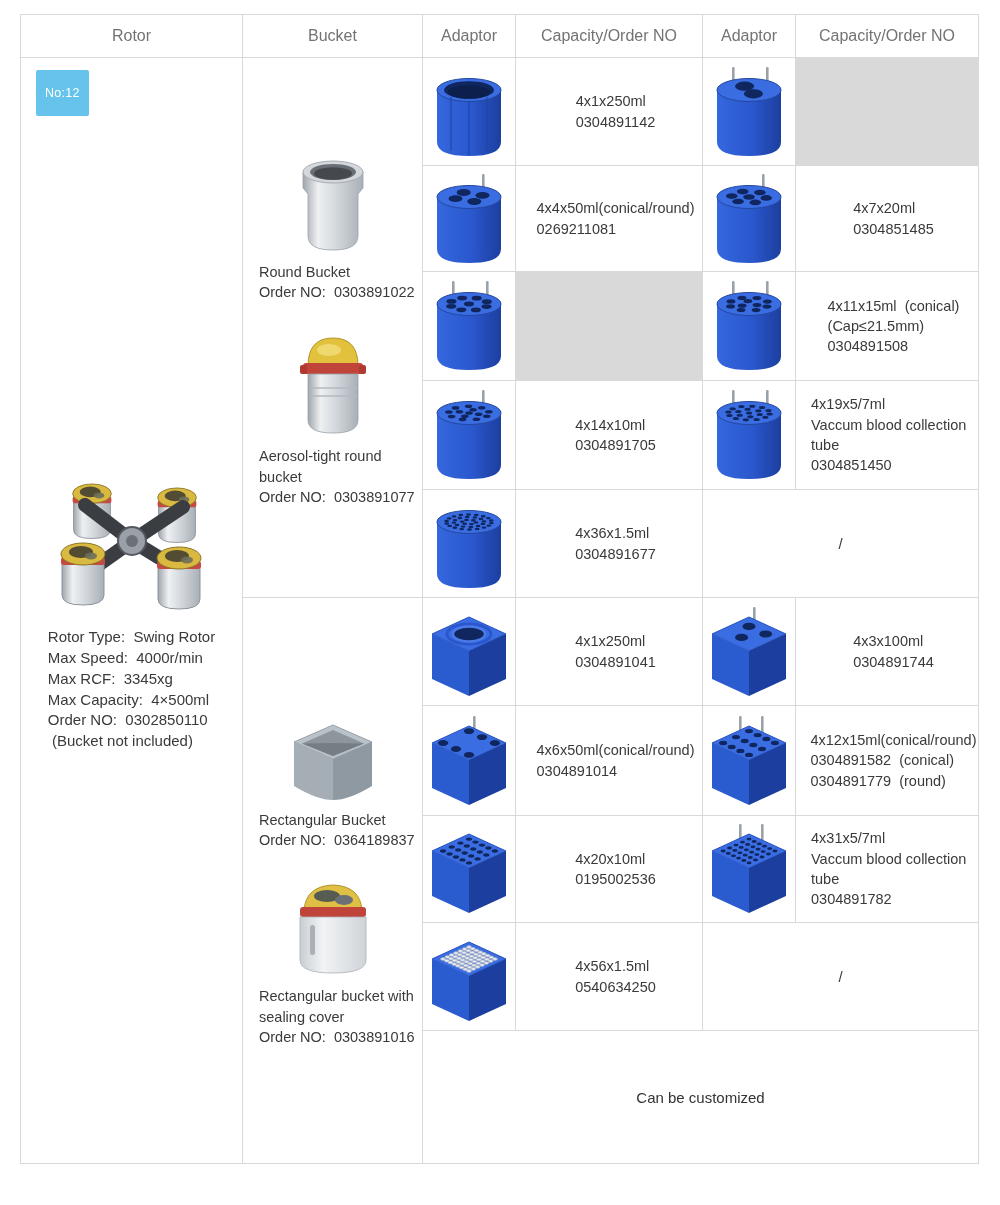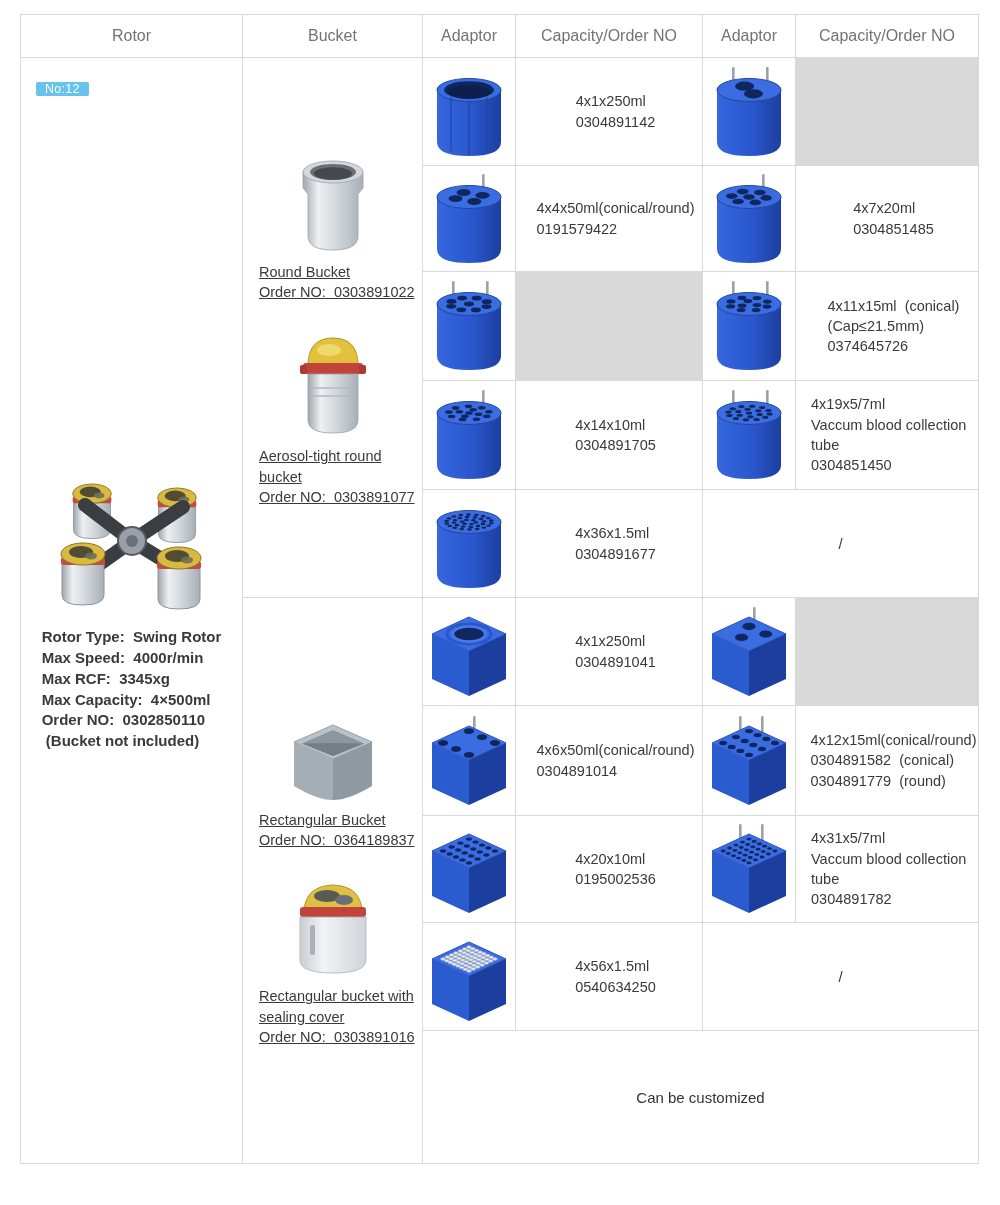--- a/index.html
+++ b/index.html
@@ -4,25 +4,25 @@
 <style>
   html,body{margin:0;padding:0;background:#fff;}
   body{width:1000px;height:1205px;position:relative;font-family:"Liberation Sans",sans-serif;color:#3a3a3a;}
   .table{position:absolute;left:20px;top:14px;display:grid;
     grid-template-columns:221px 179px 92px 186px 92px 182px;
     grid-template-rows:42px 107px 105px 108px 108px 107px 107px 109px 106px 107px 132px;
     background:#d9d9d9;gap:1px;border:1px solid #d9d9d9;}
   .cell{background:#fff;position:relative;align-items:center;}
   .hcell{display:flex;align-items:center;justify-content:center;font-size:16px;color:#737373;}
   .rotor-cell{display:flex;flex-direction:column;align-items:center;justify-content:center;}
-  .badge{position:absolute;top:24px;left:15px;background:#66c4ec;color:#fff;font-size:12.5px;
-    padding:0 9px;border-radius:2px;letter-spacing:.3px;}
+  .badge{position:absolute;top:12px;left:15px;background:#66c4ec;color:#fff;font-size:12.5px;
+    padding:16px 9px;border-radius:2px;letter-spacing:.3px;}
   .pre{white-space:pre-wrap;}
-  .specs{font-size:15px;line-height:1.38;margin-top:8px;padding:0 6px;font-weight:bold;}
-  .bucket-cell{display:flex;flex-direction:column;align-items:center;justify-content:center;text-decoration:underline;}
+  .specs{font-size:15px;line-height:1.38;margin-top:8px;padding:0 6px;}
+  .bucket-cell{display:flex;flex-direction:column;align-items:center;justify-content:center;}
   .bucket-label{align-self:stretch;padding-left:16px;padding-right:4px;font-size:14.5px;line-height:1.4;margin-top:6px;}
   .bucket-gap{height:30px;}
   .adaptor-cell{display:flex;align-items:center;justify-content:center;}
   .cap-cell{display:flex;flex-direction:column;justify-content:center;padding-left:15px;padding-right:2px;
     font-size:14.5px;line-height:1.4;}
   .slash-cell{display:flex;align-items:center;justify-content:center;font-size:15px;}
   .footer-cell{display:flex;align-items:center;justify-content:center;font-size:15px;color:#333;}
   svg{display:block;}
 </style>
 </head>
@@ -222,21 +222,21 @@
         <path d="M11 27 L11 79 Q11 93 43 93 Q75 93 75 79 L75 27 Z" fill="url(#g6)"></path>
         <ellipse cx="43" cy="27" rx="32" ry="11.5" fill="#3a6de2" stroke="#24479f" stroke-width="1"></ellipse>
         <ellipse cx="48.3" cy="31.5" rx="7" ry="3.4" fill="#10265f"></ellipse>
         <ellipse cx="29.5" cy="28.7" rx="7" ry="3.4" fill="#10265f"></ellipse>
         <ellipse cx="37.7" cy="22.5" rx="7" ry="3.4" fill="#10265f"></ellipse>
         <ellipse cx="56.5" cy="25.3" rx="7" ry="3.4" fill="#10265f"></ellipse>
       </svg>
     </div>
   <div class="cell cap-cell" style="grid-area:3/4">
       <span class="pre">4x4x50ml(conical/round)
-0191579422</span>
+0269211081</span>
     </div>
   <div class="cell adaptor-cell" style="grid-area:3/5">
       <svg width="86" height="98" viewBox="0 0 86 98">
         <defs>
           <linearGradient id="g7" x1="0" y1="0" x2="1" y2="0">
             <stop offset="0" stop-color="#3567de"></stop>
             <stop offset="0.55" stop-color="#2a57cd"></stop>
             <stop offset="1" stop-color="#1c3f9f"></stop>
           </linearGradient>
         </defs>
@@ -303,21 +303,21 @@
         <ellipse cx="61.4" cy="24.6" rx="4.4" ry="2.1" fill="#10265f"></ellipse>
         <ellipse cx="61.0" cy="29.6" rx="4.4" ry="2.1" fill="#10265f"></ellipse>
         <ellipse cx="51.0" cy="28.1" rx="4.4" ry="2.1" fill="#10265f"></ellipse>
         <ellipse cx="36.1" cy="28.7" rx="4.4" ry="2.1" fill="#10265f"></ellipse>
         <ellipse cx="41.9" cy="24.1" rx="4.4" ry="2.1" fill="#10265f"></ellipse>
       </svg>
     </div>
   <div class="cell cap-cell" style="grid-area:4/6">
       <span class="pre">4x11x15ml  (conical)
 (Cap≤21.5mm)
-0374645726</span>
+0304891508</span>
     </div>
 
   <div class="cell adaptor-cell" style="grid-area:5/3">
       <svg width="86" height="98" viewBox="0 0 86 98">
         <defs>
           <linearGradient id="g10" x1="0" y1="0" x2="1" y2="0">
             <stop offset="0" stop-color="#3567de"></stop>
             <stop offset="0.55" stop-color="#2a57cd"></stop>
             <stop offset="1" stop-color="#1c3f9f"></stop>
           </linearGradient>
@@ -456,20 +456,24 @@
   <div class="cell adaptor-cell" style="grid-area:7/5">
       <svg width="92" height="96" viewBox="0 0 92 96">
         <rect x="50" y="3" width="2.6" height="22" rx="1.2" fill="#99a1a9"></rect>
         <polygon points="46,13 83,30 46,47 9,30" fill="#3a6de2" stroke="#2a52c0" stroke-width="1"></polygon>
         <polygon points="9,30 46,47 46,92 9,75" fill="#2b5ccf"></polygon>
         <polygon points="83,30 46,47 46,92 83,75" fill="#1c3f9f"></polygon>
         <ellipse cx="46.0" cy="22.4" rx="6.5" ry="3.6" fill="#10265f"></ellipse>
         <ellipse cx="62.7" cy="30.0" rx="6.5" ry="3.6" fill="#10265f"></ellipse>
         <ellipse cx="38.6" cy="33.4" rx="6.5" ry="3.6" fill="#10265f"></ellipse>
       </svg>
+    </div>
+  <div class="cell cap-cell" style="grid-area:7/6">
+      <span class="pre">4x3x100ml
+0304891744</span>
     </div>
 
   <div class="cell adaptor-cell" style="grid-area:8/3">
       <svg width="92" height="96" viewBox="0 0 92 96">
         <rect x="50" y="3" width="2.6" height="22" rx="1.2" fill="#99a1a9"></rect>
         <polygon points="46,13 83,30 46,47 9,30" fill="#3a6de2" stroke="#2a52c0" stroke-width="1"></polygon>
         <polygon points="9,30 46,47 46,92 9,75" fill="#2b5ccf"></polygon>
         <polygon points="83,30 46,47 46,92 83,75" fill="#1c3f9f"></polygon>
         <ellipse cx="46.0" cy="18.1" rx="5.2" ry="2.9" fill="#10265f"></ellipse>
         <ellipse cx="59.0" cy="24.1" rx="5.2" ry="2.9" fill="#10265f"></ellipse>

